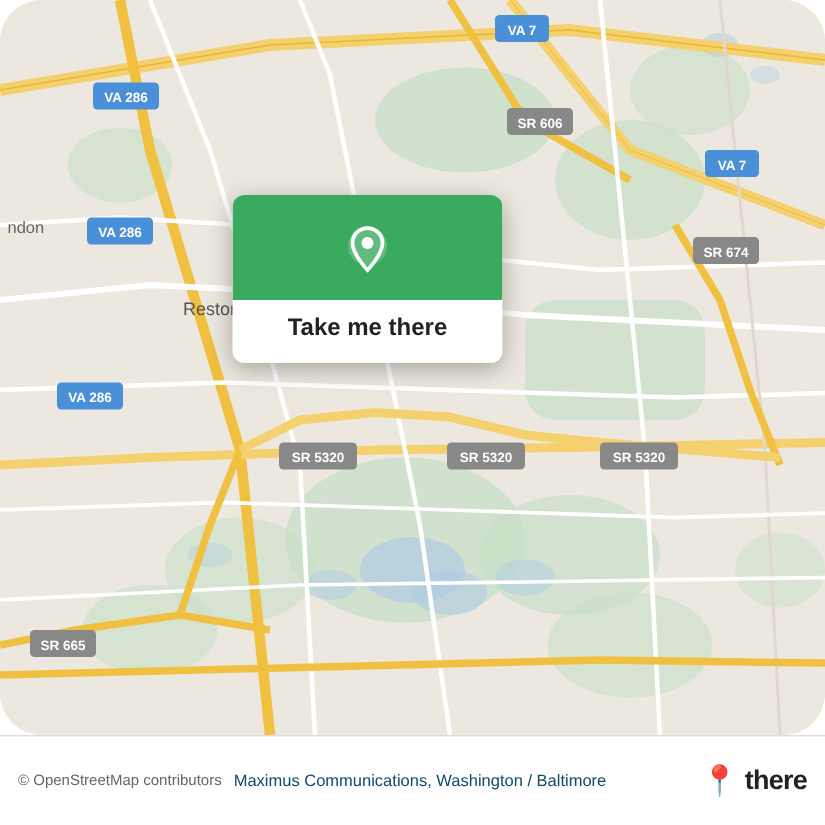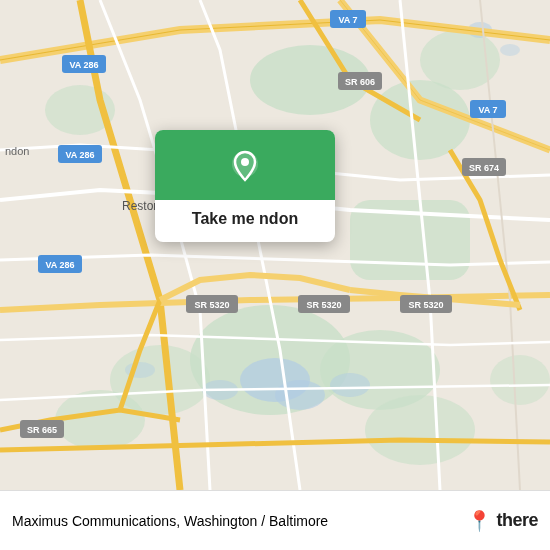--- a/index.html
+++ b/index.html
@@ -11,20 +11,21 @@
       font-family: Arial, sans-serif;
       position: relative;
     }
 
     #map-container {
       width: 550px;
       height: 490px;
       position: relative;
       overflow: hidden;
       background-color: #e8e0d8;
+      border-radius: 28px;
     }
 
     
     .map-svg {
       position: absolute;
       top: 0; left: 0;
       width: 100%;
       height: 100%;
     }
 
@@ -79,22 +80,22 @@
       gap: 8px;
     }
 
     #copyright {
       font-size: 10px;
       color: #666;
       flex: 0 0 auto;
     }
 
     #app-name {
-      font-size: 14px;
-      color: #000000;
+      font-size: 11px;
+      color: #0c4a6e;
       font-weight: 500;
       flex: 1;
     }
 
     #moovit-logo {
       display: flex;
       align-items: center;
       gap: 4px;
       flex: 0 0 auto;
     }
@@ -212,23 +213,24 @@
 
   <div id="popup-card">
     <div id="popup-green" style="background-color: #3aaa5e;">
 
       <svg class="location-icon" viewBox="0 0 38 38" xmlns="http://www.w3.org/2000/svg">
         <circle cx="19" cy="16" r="13" fill="white" opacity="0.2"></circle>
         <path d="M19 4 C13.477 4 9 8.477 9 14 C9 21.5 19 32 19 32 C19 32 29 21.5 29 14 C29 8.477 24.523 4 19 4 Z" fill="none" stroke="white" stroke-width="2.5"></path>
         <circle cx="19" cy="14" r="4" fill="white"></circle>
       </svg>
     </div>
-    <div id="popup-label">Take me ndon</div>
+    <div id="popup-label">Take me there</div>
   </div>
 </div>
 
 <div id="bottom-bar">
+  <span id="copyright">© OpenStreetMap contributors</span>
   <span id="app-name">Maximus Communications, Washington / Baltimore</span>
   <div id="moovit-logo">
     <span class="moovit-pin" style="color:#e84040;">📍</span>
     <span class="moovit-text">there</span>
   </div>
 </div>
 
 </body></html>

